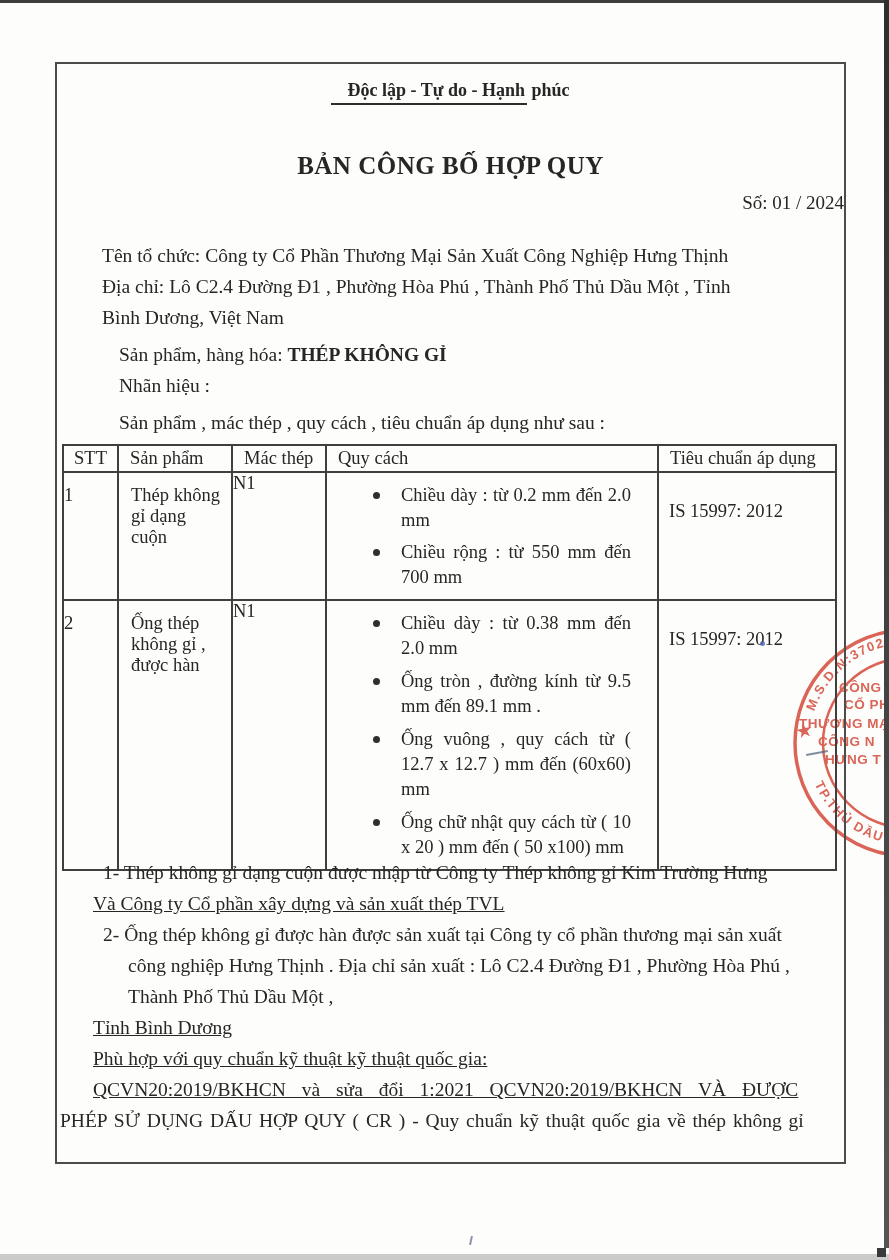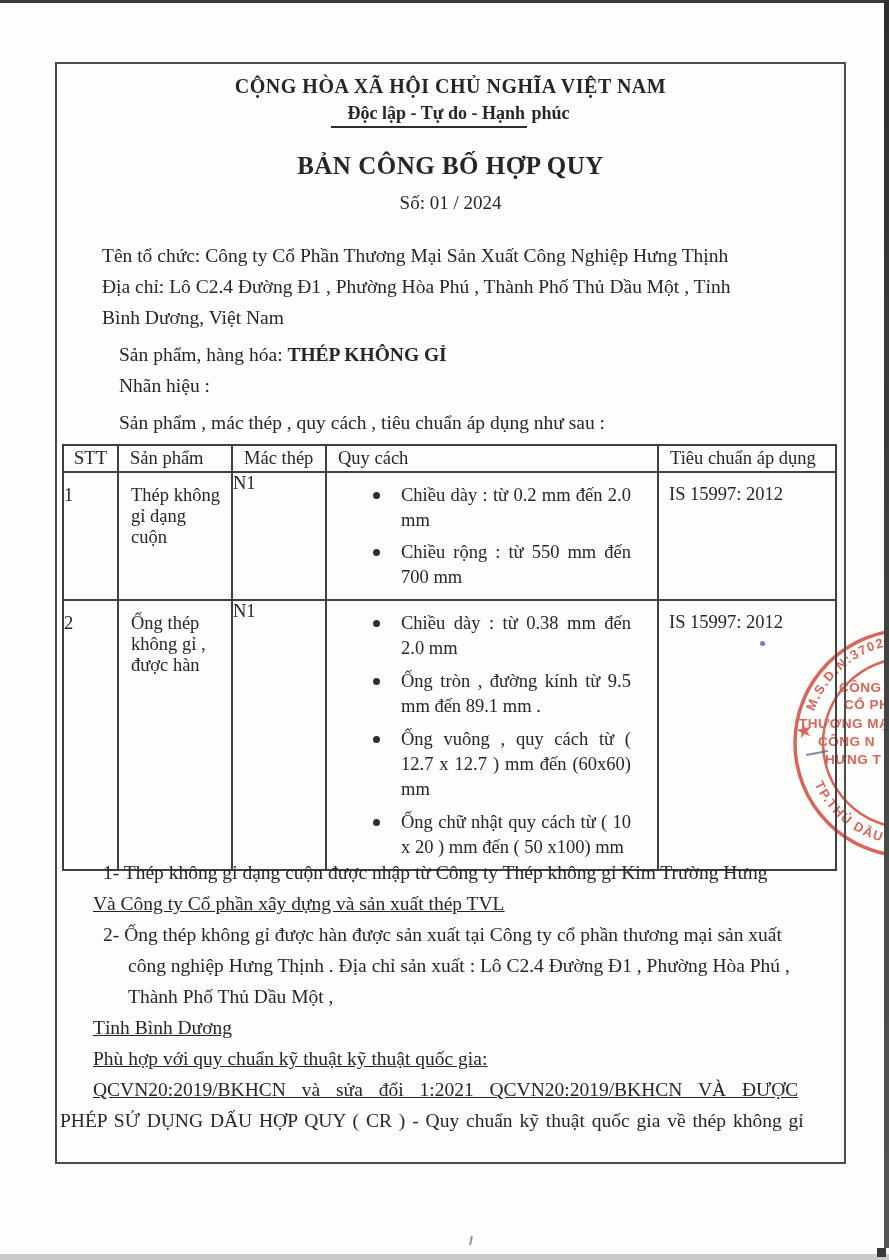--- a/index.html
+++ b/index.html
@@ -24,21 +24,21 @@
     border:2px solid #4c4c4c; z-index:3; background:transparent;
   }
 
   .nat-header { position:absolute; left:0; top:11px; width:100%; text-align:center; }
   .nat-line1  { font-size:20px; font-weight:bold; letter-spacing:.5px; }
   .nat-line2  { margin-top:5px; font-size:18px; font-weight:bold; }
   .motto-underline { display:inline-block; border-bottom:2px solid #2d2d2d; padding:0 2px 2px 16px; }
 
   .doc-title  { position:absolute; left:0; top:88px; width:100%; text-align:center;
                 font-size:25px; font-weight:bold; letter-spacing:.5px; }
-  .doc-number { position:absolute; left:0; top:128px; width:100%; text-align:center; font-size:19px; }
+  .doc-number { position:absolute; left:0; top:128px; width:100%; text-align:right; font-size:19px; }
 
   .info { position:absolute; left:45px; top:176px; width:730px; font-size:19.5px; line-height:31px; }
   .info .indent { padding-left:17px; }
   .info .gap    { height:6px; }
   .bold  { font-weight:bold; }
 
   
   .spec-table {
     position:absolute; left:62px; top:444px; width:773px;
     border-collapse:collapse; table-layout:fixed; z-index:3;
@@ -49,21 +49,21 @@
     vertical-align:top; background:transparent;
   }
   .spec-table thead th { height:26px; vertical-align:middle; padding:2px 4px 2px 11px; }
   .spec-table thead th.c { text-align:center; padding-left:4px; }
   .row-1 td { height:99px; }
   .row-2 td { height:231px; }
   .cell-stt { text-align:center; padding-top:12px; }
   .cell-sp  { padding:12px 9px 4px 12px; text-align:justify; }
   .cell-mt  { text-align:center; }
   .cell-qc  { padding:10px 18px 2px 0; }
-  .cell-tc  { padding:11px 6px 2px 10px; }
+  .cell-tc  { padding:28px 6px 2px 10px; }
   .qc-item  { position:relative; margin:0 8px 7px 0; padding-left:74px; line-height:25px; text-align:justify; }
   .qc-item::before { content:""; position:absolute; left:46px; top:9px; width:7px; height:7px;
                      border-radius:50%; background:#2f2f2f; }
 
   
   .notes { position:absolute; left:60px; top:857px; width:773px; font-size:19.5px; line-height:31px; z-index:3; }
   .nl-marker { padding-left:43px; }
   .nl-hang   { padding-left:33px;text-decoration:underline; }
   .nl-cont   { padding-left:68px; }
   .nl-flush  { padding-left:0; }
@@ -102,21 +102,20 @@
     <text class="ctr-text" x="61" y="79">CÔNG T</text>
     <text class="ctr-text" x="66" y="96">CỔ PH</text>
     <text class="ctr-text" x="21" y="115">THƯƠNG MẠI S</text>
     <text class="ctr-text" x="40" y="133">CÔNG N</text>
     <text class="ctr-text" x="47" y="151">HƯNG T</text>
   </svg>
 
   <div class="frame">
 
     <div class="nat-header">
-      <div class="nat-line1">CỘNG HÒA XÃ HỘI CHỦ NGHĨA VIỆT NAM</div>
       <div class="nat-line2"><span class="motto-underline">Độc lập - Tự do - Hạnh</span><span> phúc</span></div>
     </div>
 
     <div class="doc-title">BẢN CÔNG BỐ HỢP QUY</div>
     <div class="doc-number">Số: 01 / 2024</div>
 
     <div class="info">
       <div>Tên tổ chức: Công ty Cổ Phần Thương Mại Sản Xuất Công Nghiệp Hưng Thịnh</div>
       <div>Địa chỉ: Lô C2.4 Đường Đ1 , Phường Hòa Phú , Thành Phố Thủ Dầu Một , Tỉnh</div>
       <div>Bình Dương, Việt Nam</div>

